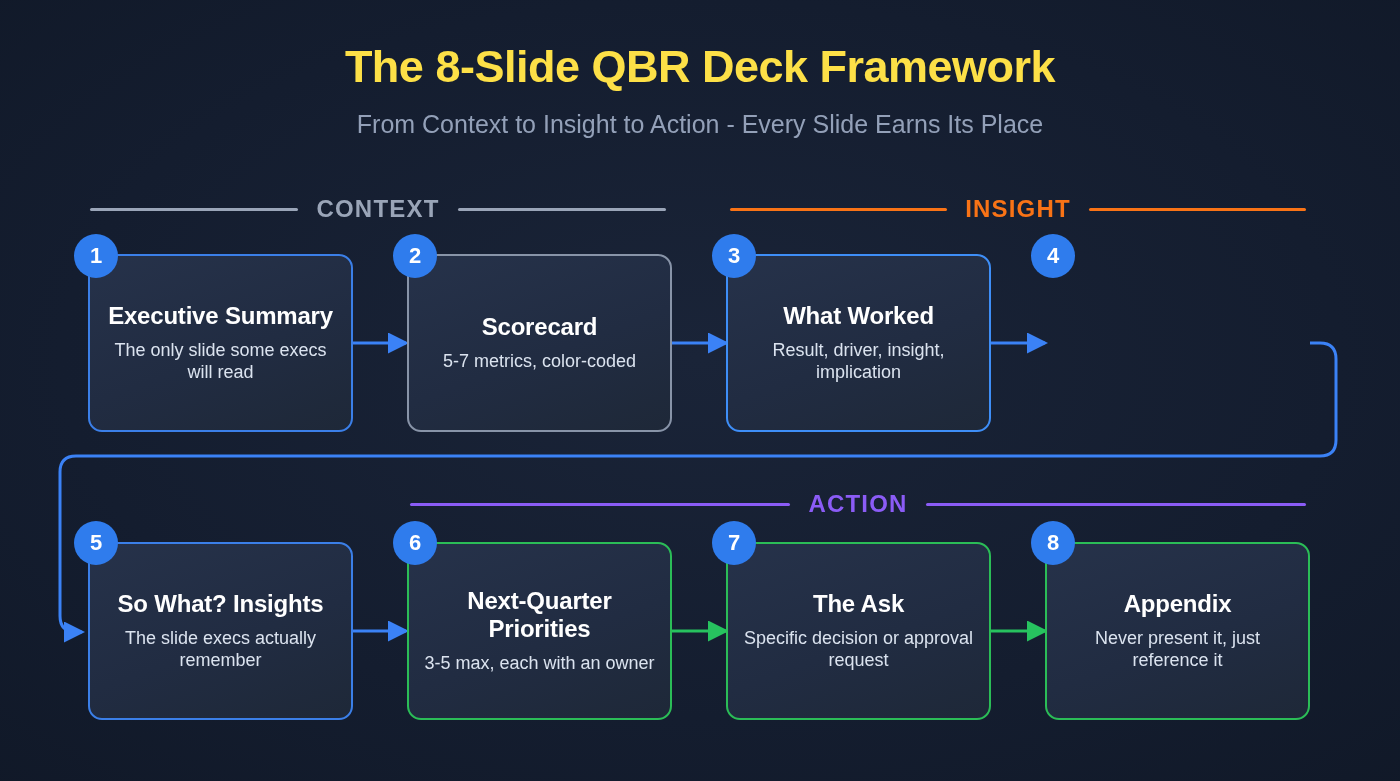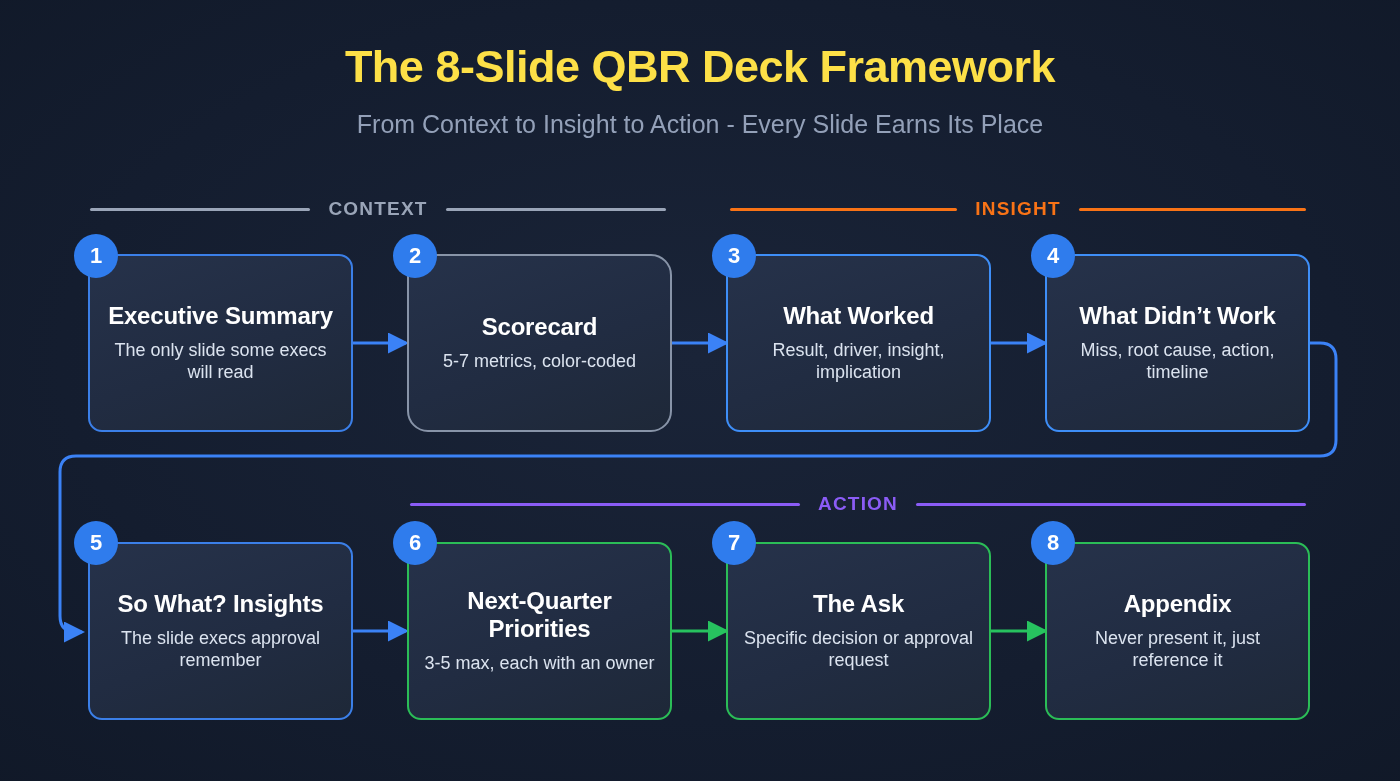--- a/index.html
+++ b/index.html
@@ -61,21 +61,21 @@
     height: 22px;
   }
   .section-head .rule {
     flex: 1 1 auto;
     height: 3px;
     border-radius: 2px;
     background: currentColor;
   }
   .section-head .section-label {
     flex: 0 0 auto;
-    font-size: 19px;
+    font-size: 24px;
     font-weight: bold;
     letter-spacing: 1.2px;
     color: currentColor;
     white-space: nowrap;
   }
 
   #sec-context { left: 90px; top: 198px; width: 576px; color: #9aa5b8; }
   #sec-insight { left: 730px; top: 198px; width: 576px; color: #f97316; }
   #sec-action  { left: 410px; top: 493px; width: 896px; color: #8b5cf6; }
 
@@ -194,41 +194,37 @@
 
     <line x1="991" y1="631" x2="1045" y2="631" stroke="#27c25f" stroke-width="3" marker-end="url(#ah-green)"></line>
   </svg>
 
   <div class="card blue" style="left:88px; top:254px;">
     <div class="card-title">Executive Summary</div>
     <div class="card-desc">The only slide some execs will read</div>
   </div>
   <div class="badge" style="left:74px; top:234px;">1</div>
 
-  <div class="card gray" style="left:407px; top:254px;border-radius:21px;">
+  <div class="card gray" style="left:407px; top:254px;">
     <div class="card-title">Scorecard</div>
     <div class="card-desc">5-7 metrics, color-coded</div>
   </div>
   <div class="badge" style="left:393px; top:234px;">2</div>
 
   <div class="card brightblue" style="left:726px; top:254px;">
     <div class="card-title">What Worked</div>
     <div class="card-desc">Result, driver, insight, implication</div>
   </div>
   <div class="badge" style="left:712px; top:234px;">3</div>
 
-  <div class="card brightblue" style="left:1045px; top:254px;">
-    <div class="card-title">What Didn’t Work</div>
-    <div class="card-desc">Miss, root cause, action, timeline</div>
-  </div>
   <div class="badge" style="left:1031px; top:234px;">4</div>
 
   <div class="card blue" style="left:88px; top:542px;">
     <div class="card-title">So What? Insights</div>
-    <div class="card-desc">The slide execs approval remember</div>
+    <div class="card-desc">The slide execs actually remember</div>
   </div>
   <div class="badge" style="left:74px; top:521px;">5</div>
 
   <div class="card green" style="left:407px; top:542px;">
     <div class="card-title">Next-Quarter Priorities</div>
     <div class="card-desc">3-5 max, each with an owner</div>
   </div>
   <div class="badge" style="left:393px; top:521px;">6</div>
 
   <div class="card green" style="left:726px; top:542px;">

